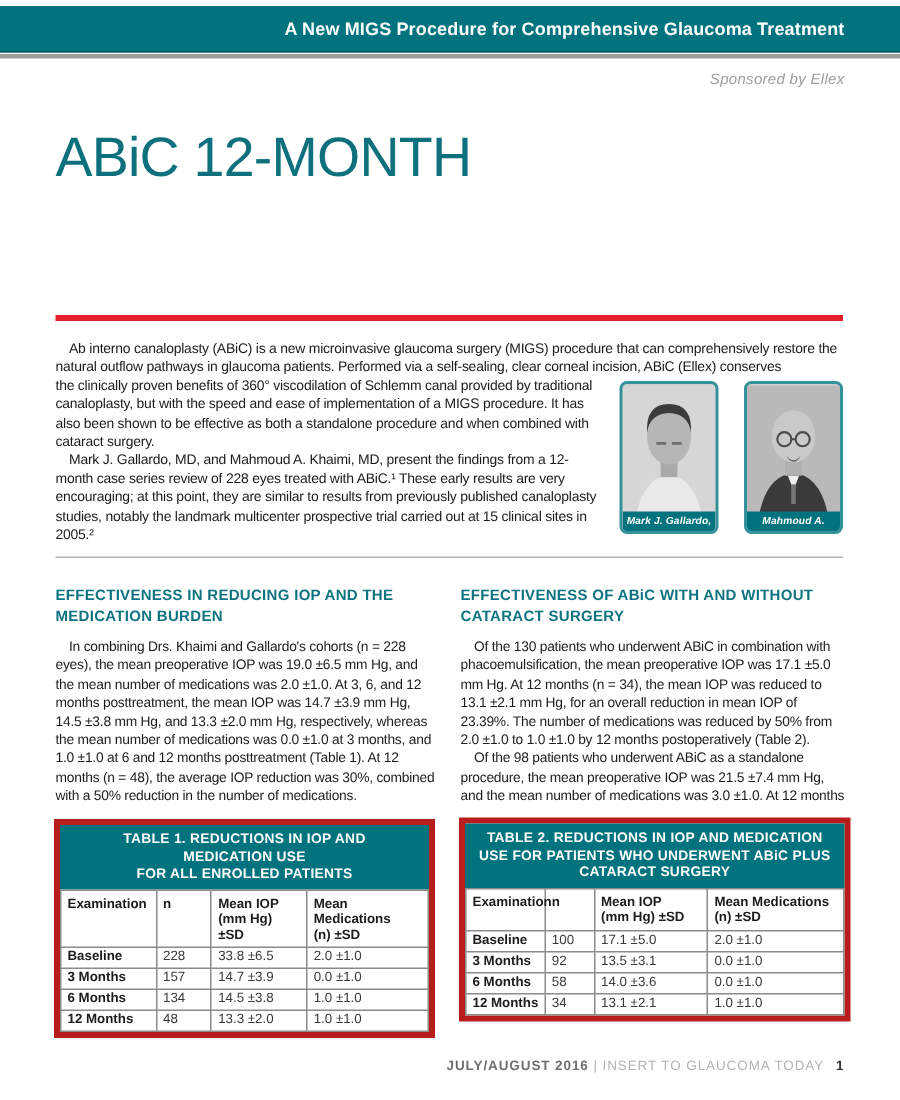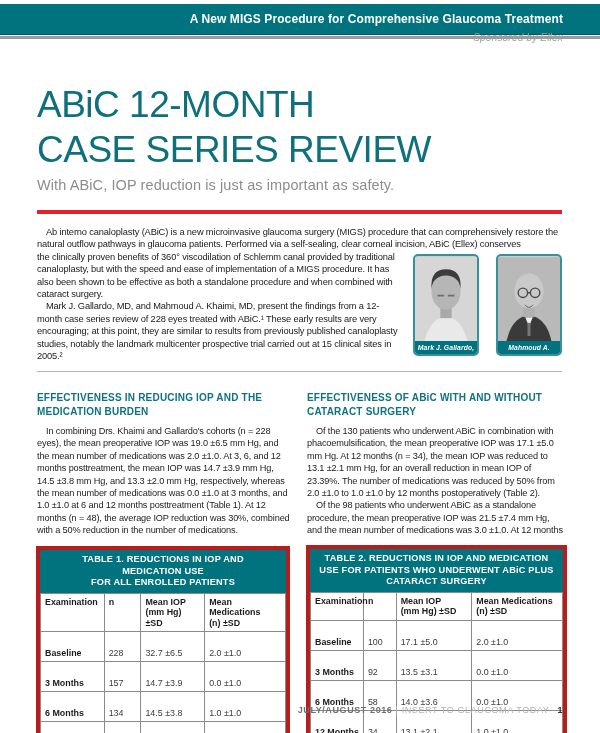--- a/index.html
+++ b/index.html
@@ -13,21 +13,21 @@
   
   .banner {
     position: absolute; top: 4px; left: 0; width: 100%; height: 31px;
     background: #00737f; color: #fff;
     font-size: 12px; font-weight: bold; line-height: 31px;
     text-align: right; padding-right: 37px; letter-spacing: 0.1px;
     border-bottom: 1px solid #045a63;
   }
   .gray-rule { position: absolute; top: 36px; left: 0; width: 100%; height: 3px; background: #9b9b9b; }
   .sponsor {
-    position: absolute; top: 32px; right: 37px;
+    position: absolute; top: 48px; right: 37px;
     font-size: 10px; font-style: italic; color: #9a9f9f; letter-spacing: 0.2px;
   }
 
   
   .title {
     position: absolute; top: 82px; left: 37px;
     color: #0e6f7d; font-size: 37px; line-height: 45px; font-weight: normal;
     letter-spacing: -0.5px;
   }
   .subtitle {
@@ -76,21 +76,21 @@
   .table-title {
     background: #00737f; color: #fff; font-weight: bold; font-size: 9.2px;
     line-height: 11.5px; text-align: center; padding: 4px 4px;
     white-space: pre-line; letter-spacing: 0.2px;
   }
   table.tbl { width: 100%; border-collapse: collapse; table-layout: fixed; }
   .tbl th, .tbl td {
     border: 1px solid #8a8a8a; text-align: left; vertical-align: top; color: #1c1c1c;
   }
   .tbl th { font-size: 8.9px; font-weight: bold; white-space: pre-line; line-height: 10.5px; padding: 3px 4px; }
-  .tbl td { font-size: 8.9px; line-height: 10px; padding: 16px 4px 3px; color: #3a3a3a; }
+  .tbl td { font-size: 8.9px; line-height: 10px; padding: 0 4px 3px; color: #3a3a3a; }
   .tbl td:first-child { font-weight: bold; color: #1c1c1c; }
   #table1 th:nth-child(1), #table1 td:nth-child(1) { width: 26%; }
   #table1 th:nth-child(2), #table1 td:nth-child(2) { width: 15%; }
   #table1 th:nth-child(3), #table1 td:nth-child(3) { width: 26%; }
   #table1 th:nth-child(4), #table1 td:nth-child(4) { width: 33%; }
   #table2 th:nth-child(1), #table2 td:nth-child(1) { width: 21%; }
   #table2 th:nth-child(2), #table2 td:nth-child(2) { width: 13%; }
   #table2 th:nth-child(3), #table2 td:nth-child(3) { width: 30%; }
   #table2 th:nth-child(4), #table2 td:nth-child(4) { width: 36%; }
 
@@ -104,23 +104,21 @@
 <body>
 
 <div class="page">
 
   <div class="banner">A New MIGS Procedure for Comprehensive Glaucoma Treatment</div>
   <div class="gray-rule"></div>
   <div class="sponsor">Sponsored by Ellex</div>
 
   <h1 class="title">
     <span>ABiC 12-MONTH</span><br>
-    <span>CASE SERIES REVIEW</span>
   </h1>
-  <div class="subtitle">With ABiC, IOP reduction is just as important as safety.</div>
 
   <div class="red-rule"></div>
 
   <div class="intro">
     <p class="intro-p indent">Ab interno canaloplasty (ABiC) is a new microinvasive glaucoma surgery (MIGS) procedure that can comprehensively restore the natural outflow pathways in glaucoma patients. Performed via a self-sealing, clear corneal incision, ABiC (Ellex) conserves</p>
     <div class="intro-flow">
       <div class="photos">
         <div class="photo">
           <svg viewBox="0 0 66 102">
             <rect x="0" y="0" width="66" height="102" fill="#d6d6d6"></rect>
@@ -178,21 +176,21 @@
             <th>Mean IOP
 (mm Hg) ±SD</th>
             <th>Mean Medications
 (n) ±SD</th>
           </tr>
         </thead>
         <tbody>
           <tr>
             <td>Baseline</td>
             <td>228</td>
-            <td>32.7 ±6.5</td>
+            <td>33.8 ±6.5</td>
             <td>2.0 ±1.0</td>
           </tr>
           <tr>
             <td>3 Months</td>
             <td>157</td>
             <td>14.7 ±3.9</td>
             <td>0.0 ±1.0</td>
           </tr>
           <tr>
             <td>6 Months</td>

